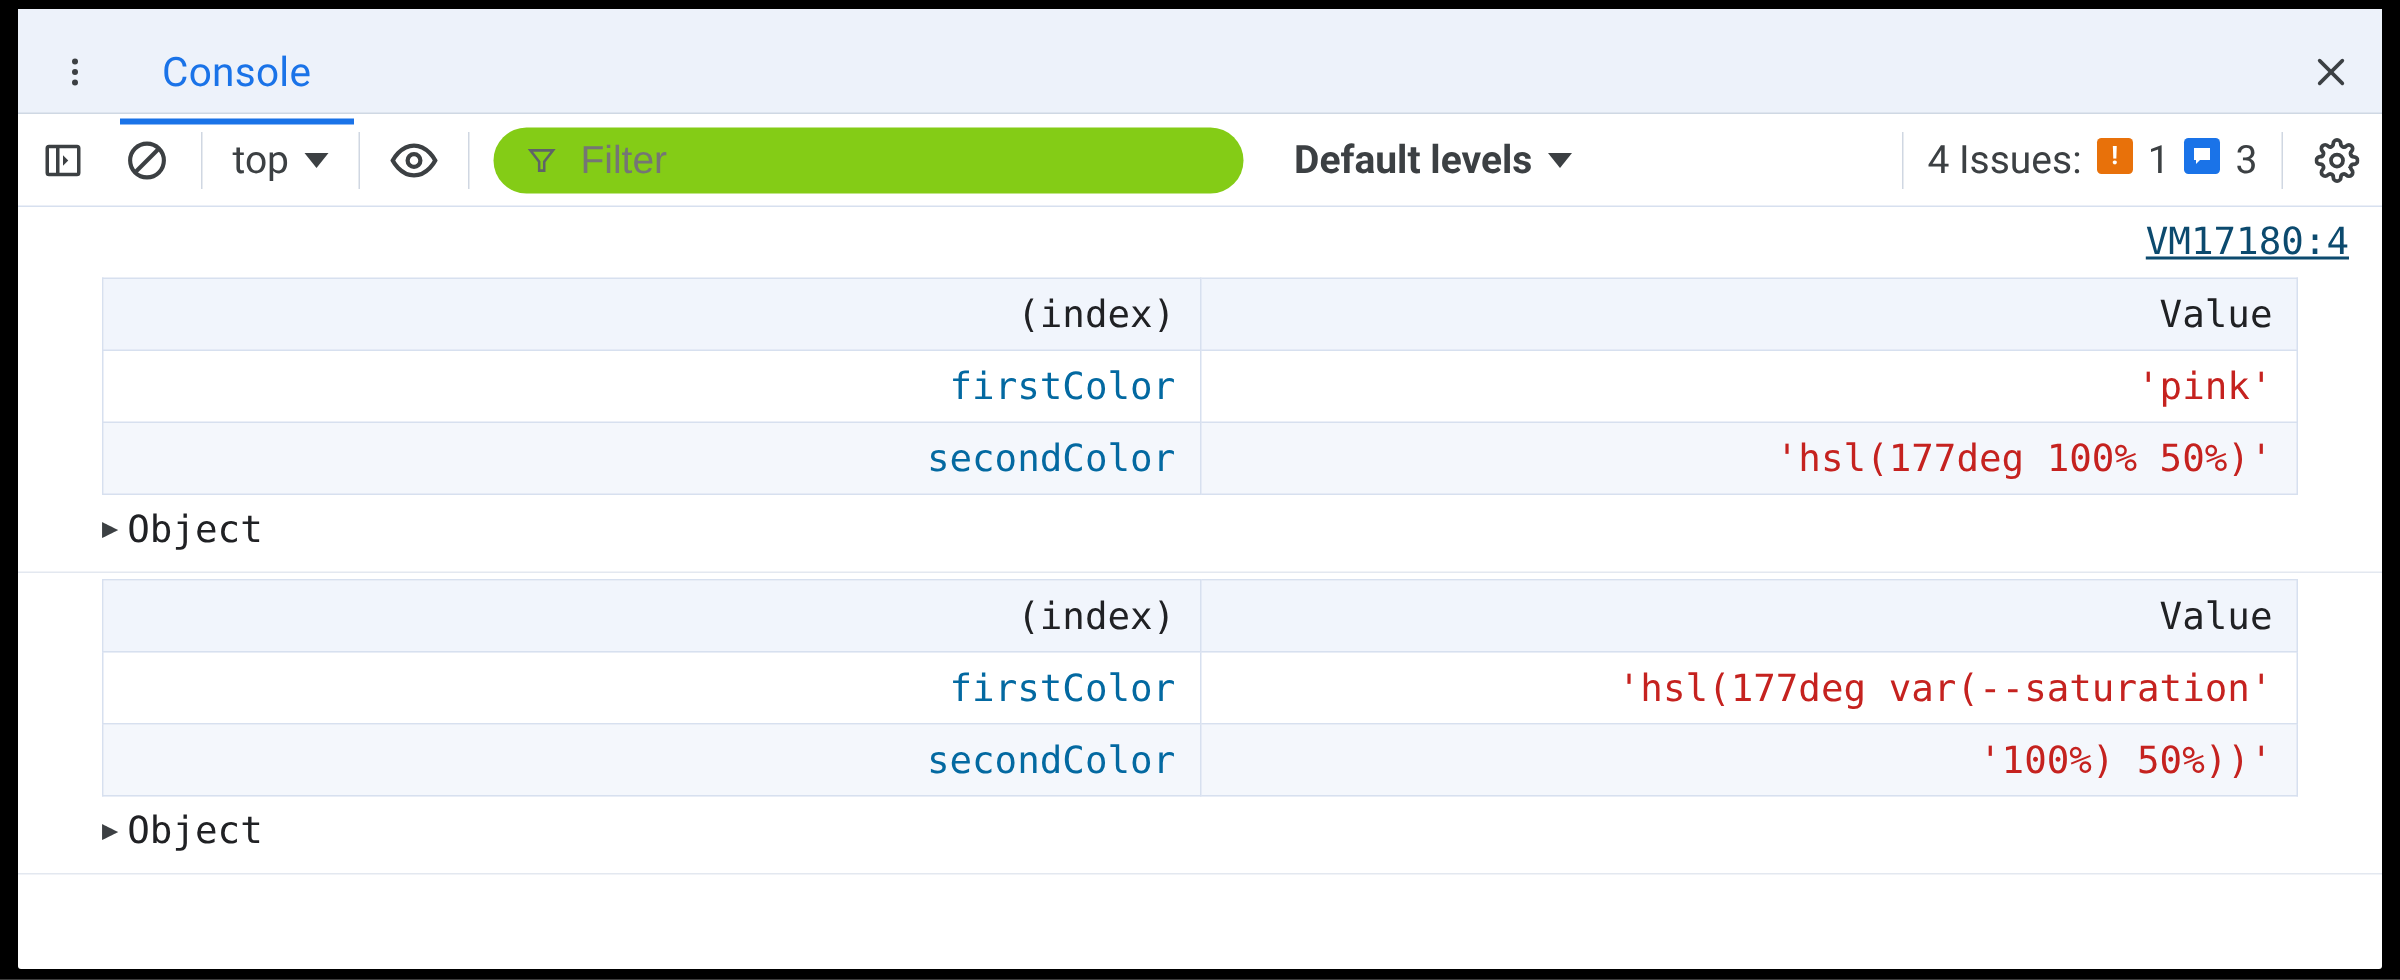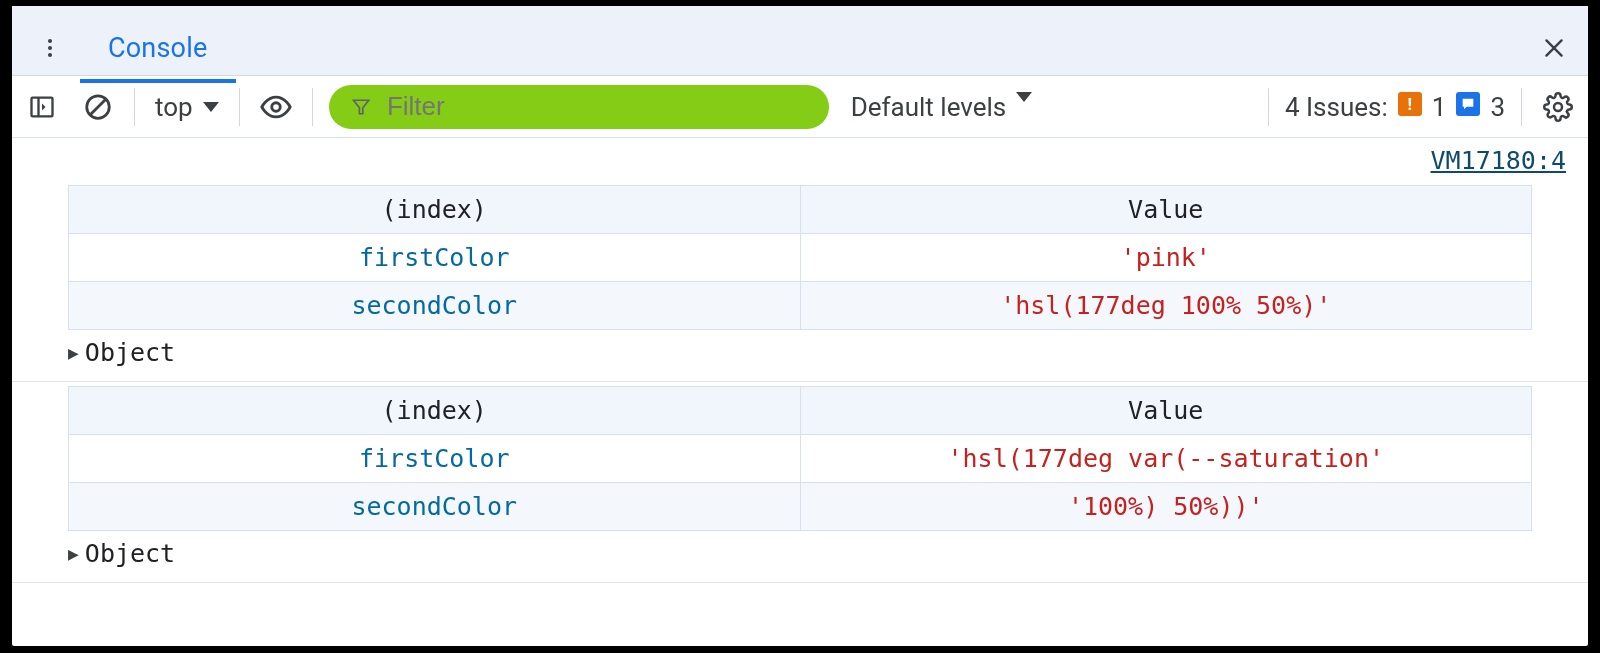--- a/index.html
+++ b/index.html
@@ -113,25 +113,26 @@
   .filter-pill input {
     border: none;
     background: transparent;
     outline: none;
     font-size: 26px;
     color: #3c4043;
     width: 100%;
   }
   .levels {
     display: flex;
-    align-items: flex-start;
+    align-items: center;
     gap: 10px;
     color: #3c4043;
     font-size: 26px;
-    margin-left: 6px;
+    margin-left: 18px;
+    font-weight: bold;
   }
   .toolbar-spacer { flex: 1; }
   .issues {
     display: flex;
     align-items: flex-start;
     gap: 10px;
     font-size: 26px;
     color: #3c4043;
   }
   .chip-warn {
@@ -182,21 +183,21 @@
     margin: 4px 56px 8px 56px;
     border: 1px solid #d7e0ef;
     border-collapse: collapse;
     width: calc(100% - 112px);
     font-family: ui-monospace, "SF Mono", Menlo, Consolas, monospace;
     font-size: 25px;
   }
   .ctable th, .ctable td {
     border: 1px solid #d7e0ef;
     padding: 9px 16px;
-    text-align: center;
+    text-align: right;
     font-weight: 400;
   }
   .ctable thead th {
     background: #f1f5fc;
     color: #202124;
   }
   .ctable tbody tr:nth-child(even) td {
     background: #f4f7fc;
   }
   .ctable td.value {

